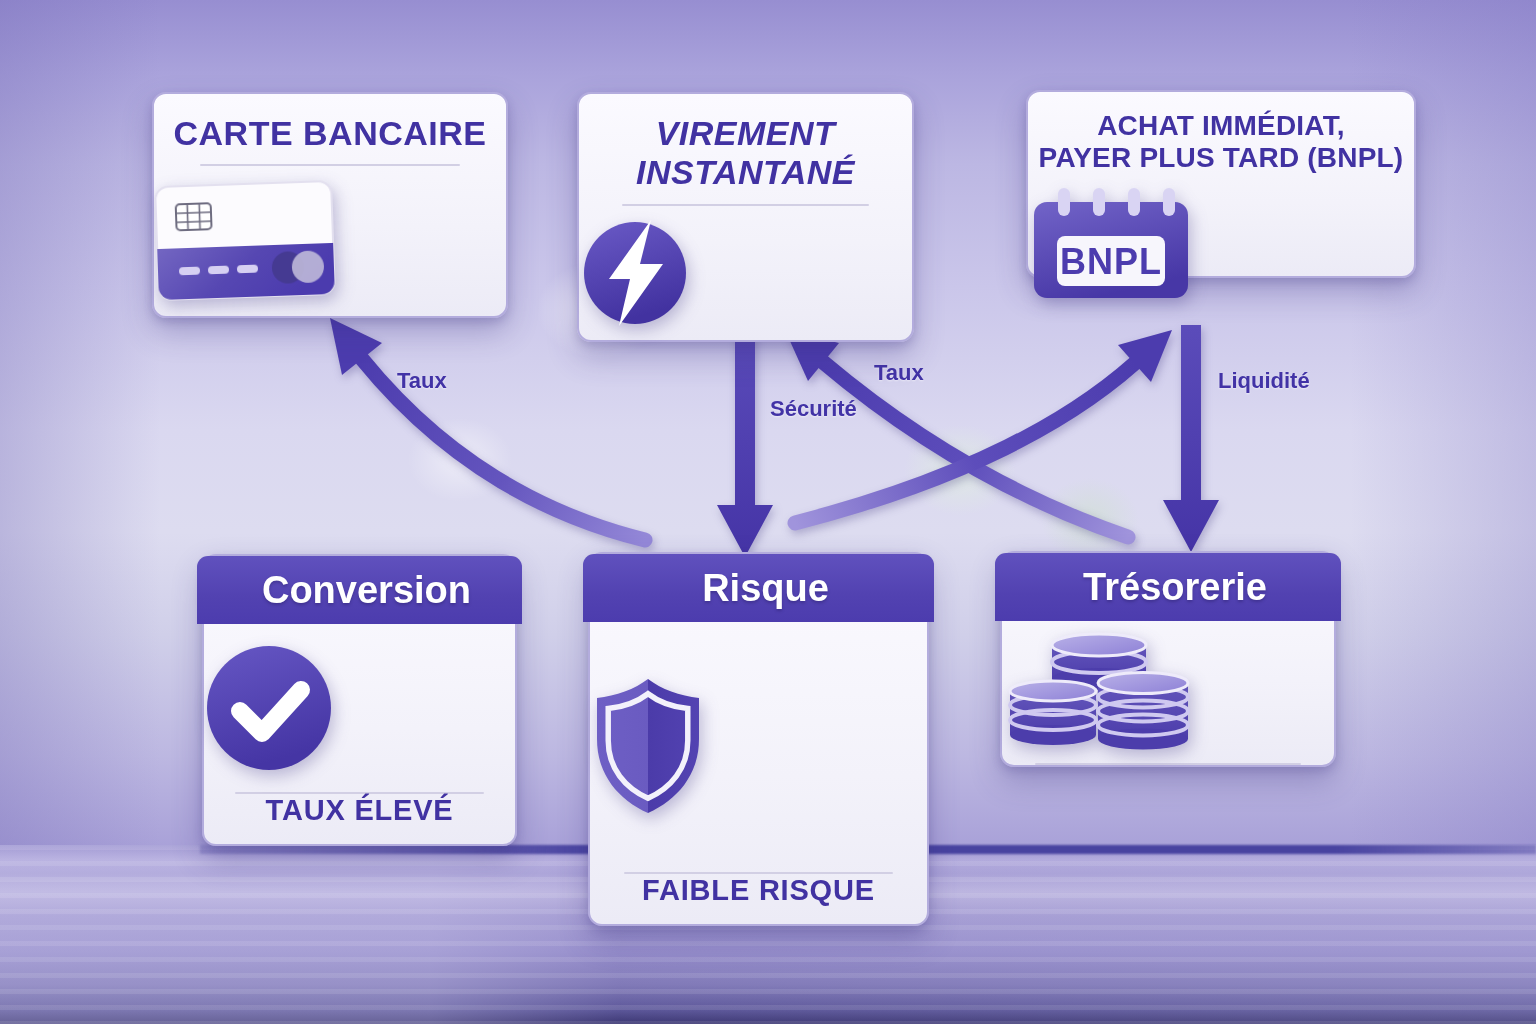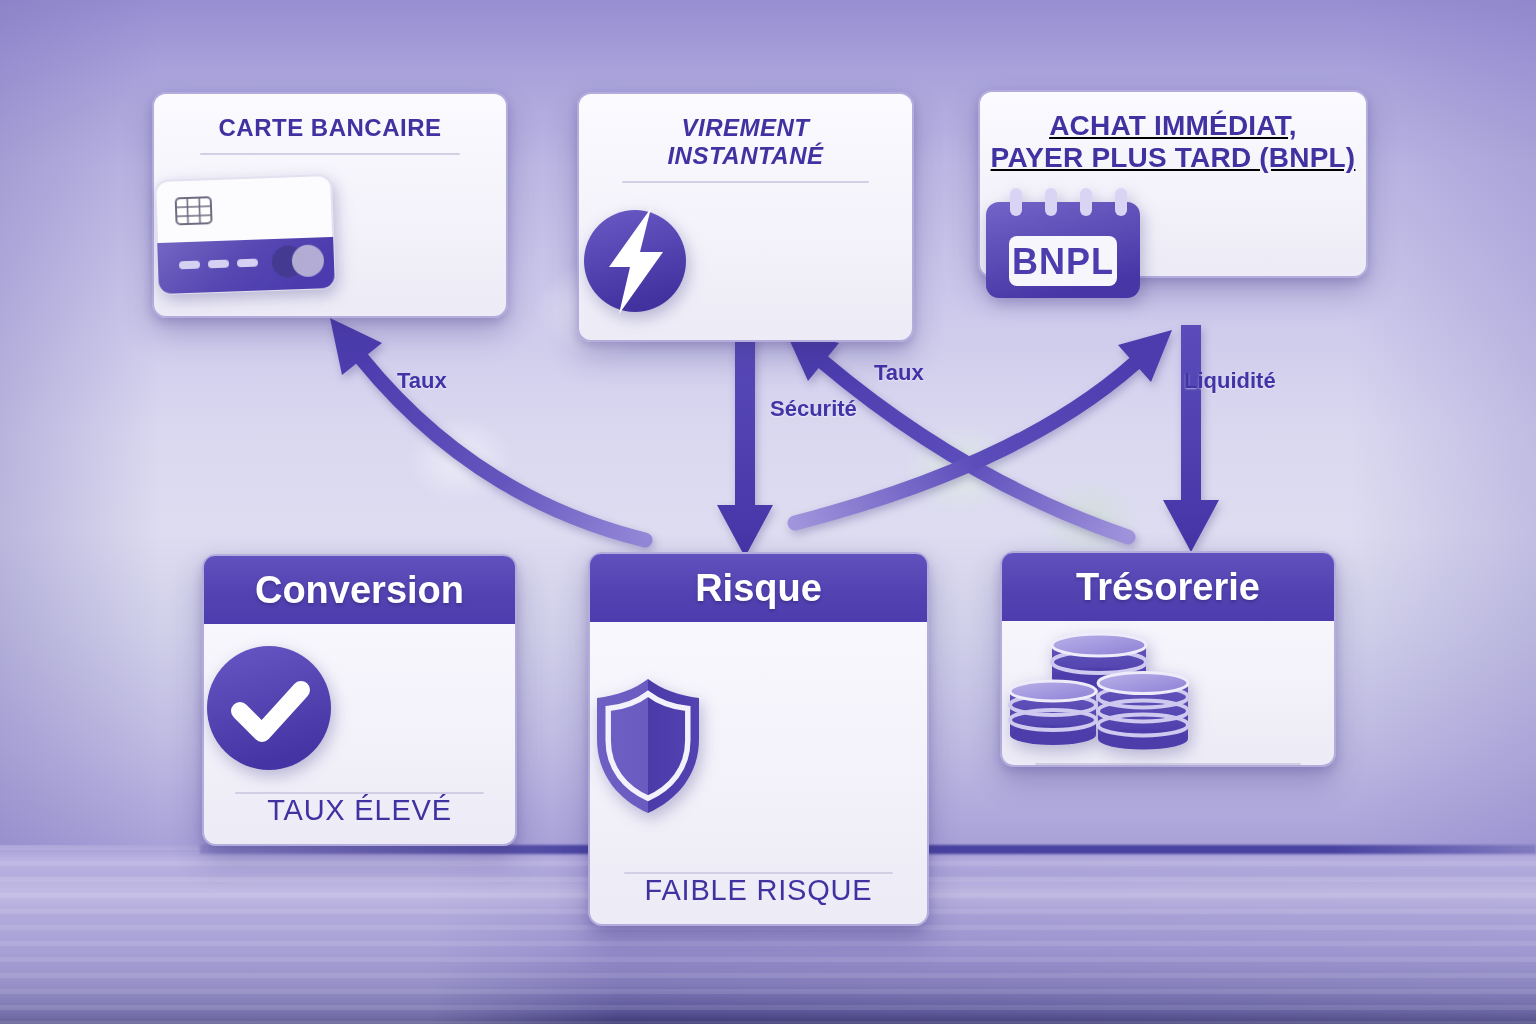--- a/index.html
+++ b/index.html
@@ -39,55 +39,56 @@
   
   .arrows{position:absolute;left:0;top:0;
     filter:drop-shadow(2px 4px 4px rgba(50,40,120,.28));}
   .alabel{
     position:absolute;color:#4233a6;font-weight:bold;font-size:22px;
     text-shadow:0 1px 2px rgba(255,255,255,.55);white-space:nowrap;
   }
   .lbl-taux-left{left:397px;top:368px;}
   .lbl-securite{left:770px;top:396px;text-align:center;}
   .lbl-taux-right{left:874px;top:360px;}
-  .lbl-liquidite{left:1184px;top:368px;}
+  .lbl-liquidite{left:1218px;top:368px;}
   
   .card{
     position:absolute;box-sizing:border-box;
     background:linear-gradient(180deg,#fbfaff 0%,#f3f2fa 60%,#ecebf6 100%);
     border:2px solid #b3acdd;border-radius:14px;
     box-shadow:0 14px 30px rgba(60,50,130,.30), 0 4px 10px rgba(60,50,130,.20);
     display:flex;flex-direction:column;align-items:center;
   }
   .card-carte    {left:152px;top:92px;width:356px;height:226px;}
   .card-virement {left:577px;top:92px;width:337px;height:250px;font-style:italic;}
-  .card-bnpl     {left:978px;top:90px;width:390px;height:188px;text-decoration:underline;}
+  .card-bnpl     {left:1026px;top:90px;width:390px;height:188px;}
   .card-conversion{left:202px;top:554px;width:315px;height:292px;}
   .card-risque    {left:588px;top:552px;width:341px;height:374px;}
   .card-tresorerie{left:1000px;top:551px;width:336px;height:216px;}
   .top-title{
-    color:#4132a2;font-weight:bold;font-size:24px;line-height:1.16;
+    color:#4132a2;font-weight:bold;font-size:34px;line-height:1.16;
     letter-spacing:.5px;text-align:center;margin-top:20px;
   }
   .card-bnpl .top-title{font-size:28px;margin-top:18px;letter-spacing:.2px;}
   .top-title .t2:empty{display:none;}
   .top-title span{display:block;}
   .tdivider{width:74%;height:2px;background:#d2cfe4;margin-top:11px;border-radius:2px;}
   .icon-area{flex:1;display:flex;align-items:center;width:100%;}
   
   .bc-header{
     width:100%;height:68px;border-radius:11px 11px 0 0;
     background:linear-gradient(180deg,#6051be 0%,#5242b1 60%,#4c3cae 100%);
     display:flex;align-items:center;justify-content:center;
     color:#fff;font-size:38px;font-weight:bold;
     text-shadow:0 2px 3px rgba(40,30,100,.4);
+    padding-left:14px;
   }
   .bdivider{width:80%;height:2px;background:#d2cfe4;border-radius:2px;}
   .bc-caption{
-    color:#4132a2;font-weight:normal;font-size:29px;letter-spacing:.8px;
+    color:#4132a2;font-weight:bold;font-size:29px;letter-spacing:.8px;
     text-align:center;margin:0 0 17px;
   }
   .icon{filter:drop-shadow(3px 6px 8px rgba(55,45,125,.30));}
   .cc-rot{transform:rotate(-2deg);}
 </style>
 </head>
 <body>
 
 <div class="stage">
 

